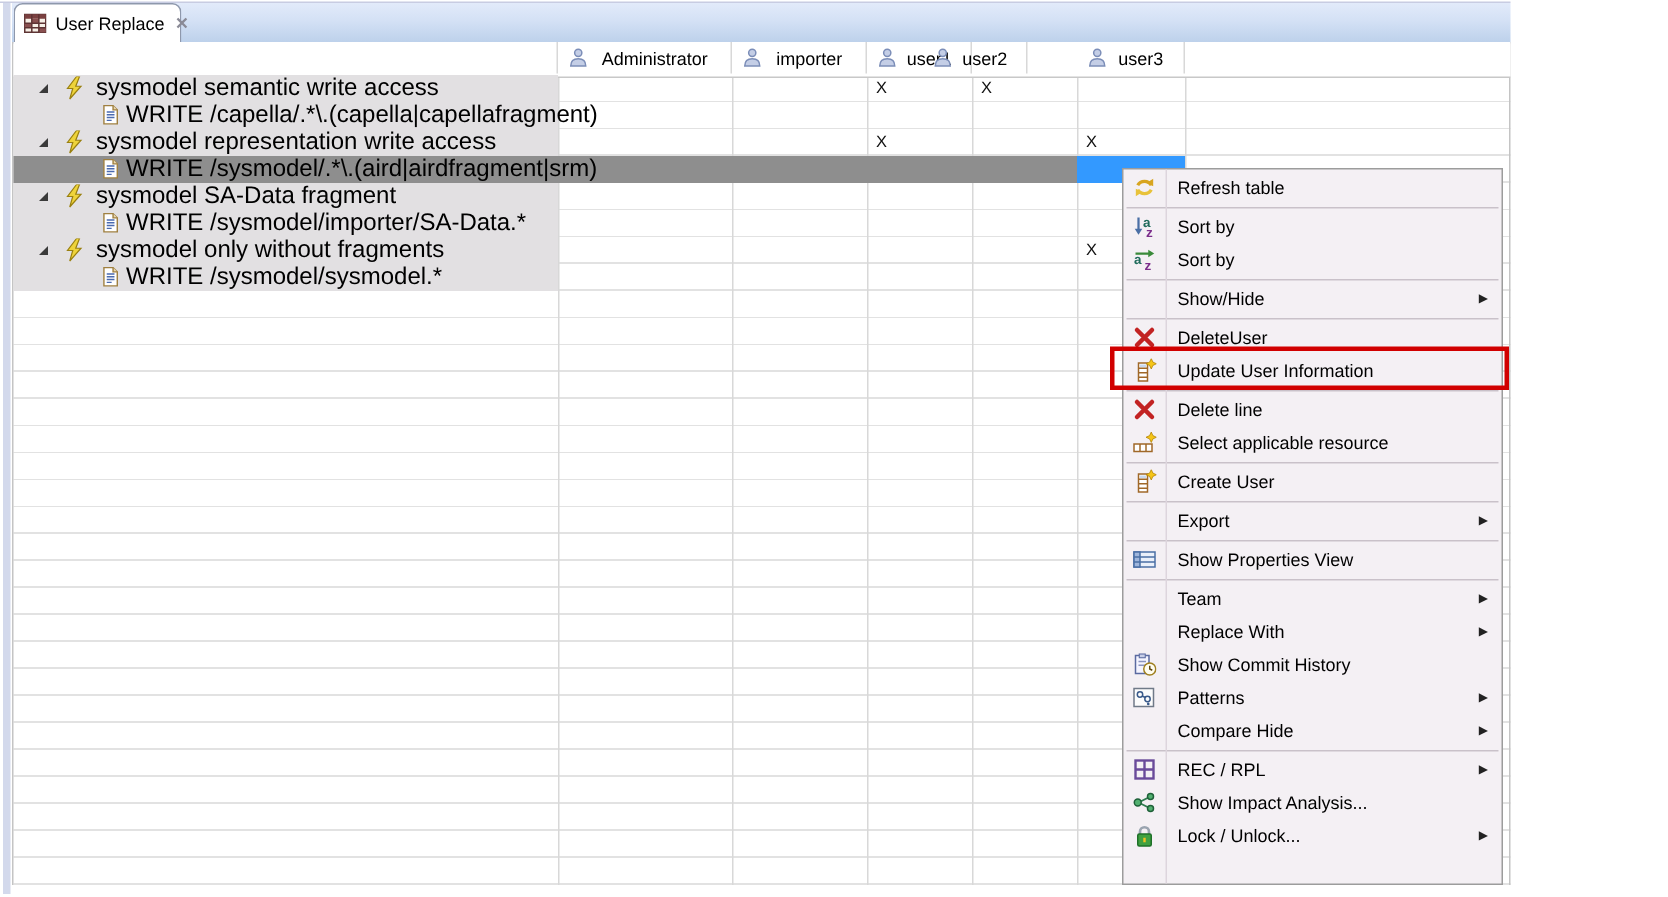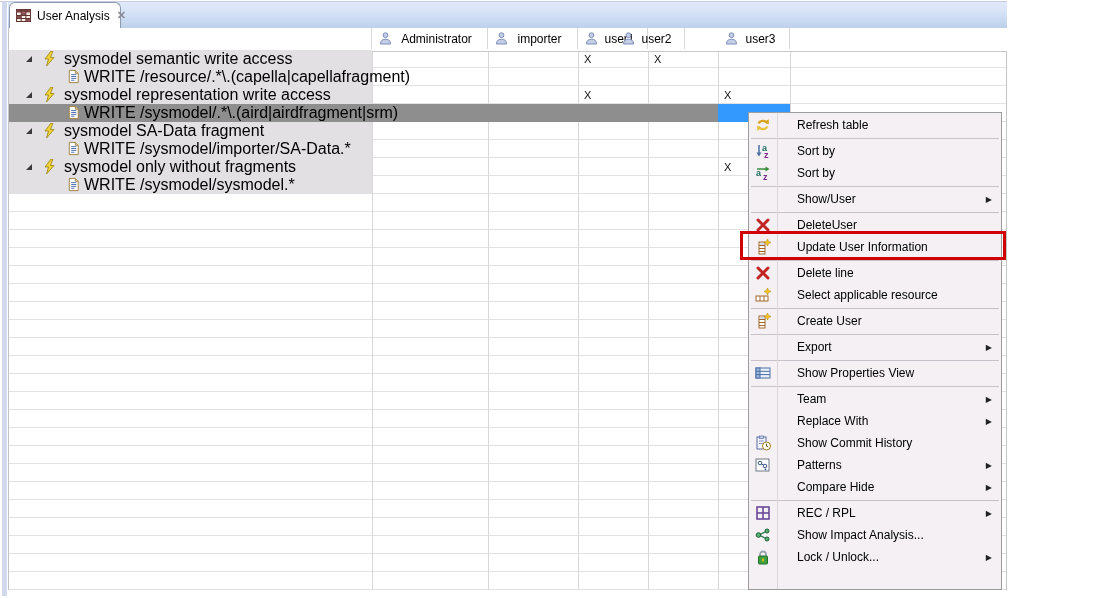--- a/index.html
+++ b/index.html
@@ -44,21 +44,21 @@
   .lbl2{position:absolute;left:75px;top:0;line-height:18px;white-space:nowrap;}
   .xmark{position:absolute;width:60px;height:18px;line-height:18px;font-size:11px;
          padding-left:6px;color:#111;}
   
   .menu{position:absolute;left:748px;top:112px;width:254px;height:478px;z-index:10;
         background:#f4f0f4;border:1px solid #9c9c9c;box-sizing:border-box;}
   .gutterline{position:absolute;left:28px;top:0;width:1px;height:100%;background:#ddd5dd;}
   .mi{position:relative;height:22px;}
   .mi .ic{position:absolute;left:6px;top:3px;width:16px;height:16px;}
   .mi .lbl{position:absolute;left:36px;top:50%;transform:translateY(-50%);
-           font-size:12px;white-space:nowrap;margin-left:12px;}
+           font-size:12px;white-space:nowrap;}
   .mi .arrow{position:absolute;right:9px;top:50%;transform:translateY(-50%);
              font-size:8px;color:#222;}
   .msep{height:1px;background:#c9c1c9;margin:1.5px 2px;}
   .redbox{position:absolute;left:740px;top:231px;width:266px;height:29px;
           border:3px solid #d10000;box-sizing:border-box;z-index:20;pointer-events:none;}
 </style>
 </head>
 <body>
 
 <div class="canvas">
@@ -72,21 +72,21 @@
       <rect x="0.5" y="0.5" width="14" height="12" fill="#f6efe6" stroke="#5e3434"></rect>
       <rect x="0.5" y="0.5" width="14" height="3" fill="#7a4040"></rect>
       <rect x="5.2" y="3.5" width="4.7" height="3" fill="#8a5050"></rect>
       <rect x="0.5" y="6.5" width="4.7" height="3" fill="#8a5050"></rect>
       <rect x="9.9" y="9.5" width="4.6" height="3" fill="#8a5050"></rect>
       <line x1="5.2" y1="0.5" x2="5.2" y2="12.5" stroke="#5e3434"></line>
       <line x1="9.9" y1="0.5" x2="9.9" y2="12.5" stroke="#5e3434"></line>
       <line x1="0.5" y1="6.5" x2="14.5" y2="6.5" stroke="#5e3434"></line>
       <line x1="0.5" y1="9.5" x2="14.5" y2="9.5" stroke="#5e3434"></line>
     </svg>
-    <span class="tab-label">User Analysis</span>
+    <span class="tab-label">User Replace</span>
     <span class="tab-close">✕</span>
   </div>
 
   <div class="grid-h-a"></div>
   <div class="grid-h-b"></div>
   <div class="vline" style="left:372px"></div>
   <div class="vline" style="left:488px"></div>
   <div class="vline" style="left:578px"></div>
   <div class="vline" style="left:648px"></div>
   <div class="vline" style="left:718px"></div>
@@ -148,21 +148,21 @@
   </div>
   <div class="trow" style="top:68px">
     <svg class="dic" viewBox="0 0 16 16">
       <path d="M3.5 1.5 H10 L13 4.5 V14.5 H3.5 z" fill="#fff" stroke="#a08040"></path>
       <path d="M10 1.5 V4.5 H13" fill="#e8d8b0" stroke="#a08040"></path>
       <line x1="5.5" y1="6" x2="11" y2="6" stroke="#4a6ab0"></line>
         <line x1="5.5" y1="8" x2="11" y2="8" stroke="#4a6ab0"></line>
       <line x1="5.5" y1="10" x2="11" y2="10" stroke="#4a6ab0"></line>
         <line x1="5.5" y1="12" x2="9" y2="12" stroke="#4a6ab0"></line>
     </svg>
-    <span class="lbl2">WRITE /resource/.*\.(capella|capellafragment)</span>
+    <span class="lbl2">WRITE /capella/.*\.(capella|capellafragment)</span>
   </div>
   <div class="trow" style="top:86px">
     <svg class="tw" viewBox="0 0 8 8">
         <path d="M7 1 V7 H1 z" fill="#3a3a3a"></path>
       </svg>
     <svg class="ric" viewBox="0 0 16 16">
         <path d="M9 0 L3 8 H6.5 L4.5 15 L12 6.5 H8.5 L11 0 z" fill="#eed33a" stroke="#9a8010" stroke-width="0.8"></path>
       </svg>
     <span class="lbl1">sysmodel representation write access</span>
   </div>
@@ -253,21 +253,21 @@
         <line x1="2" y1="4" x2="11" y2="4" stroke="#3a8a3a" stroke-width="1.5"></line>
         <path d="M10.5 1.5 L14.5 4 L10.5 6.5 z" fill="#3a8a3a"></path>
         <text x="1" y="11" font-size="9" font-weight="bold" fill="#1f6b5b">a</text>
         <text x="8" y="15" font-size="9" font-weight="bold" fill="#7b2d8b">z</text>
       </svg>
       <span class="lbl">Sort by</span>
     </div>
     <div class="msep"></div>
 
     <div class="mi">
-      <span class="lbl">Show/User</span>
+      <span class="lbl">Show/Hide</span>
       <span class="arrow">▶</span>
     </div>
     <div class="msep"></div>
 
     <div class="mi">
       <svg class="ic" viewBox="0 0 16 16">
         <path d="M3 3 L13 13 M13 3 L3 13" stroke="#c22323" stroke-width="3" stroke-linecap="round"></path>
       </svg>
       <span class="lbl">DeleteUser</span>
     </div>

